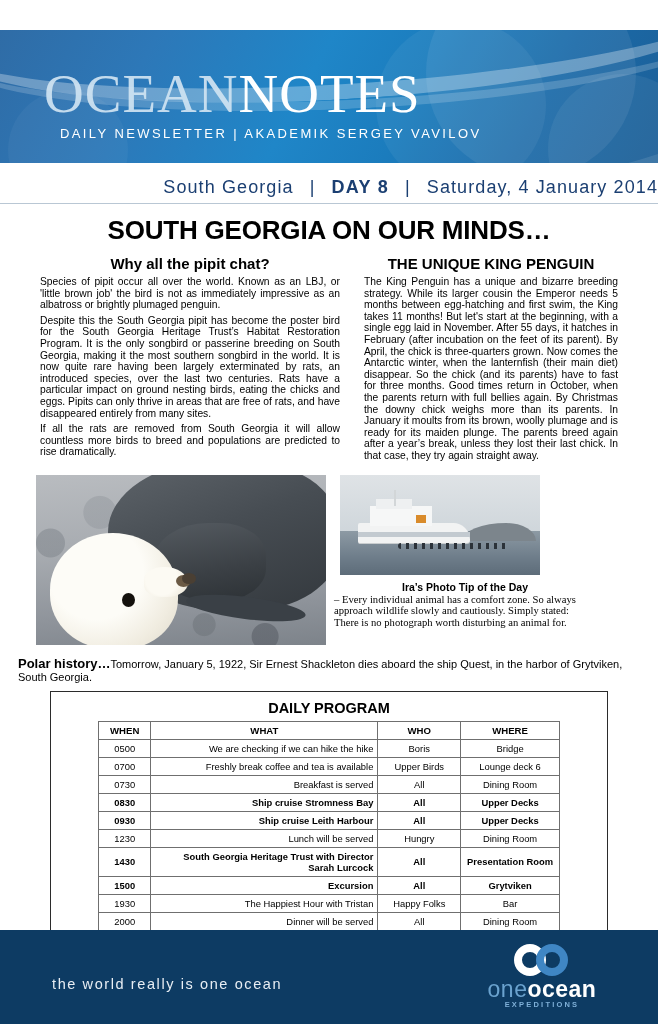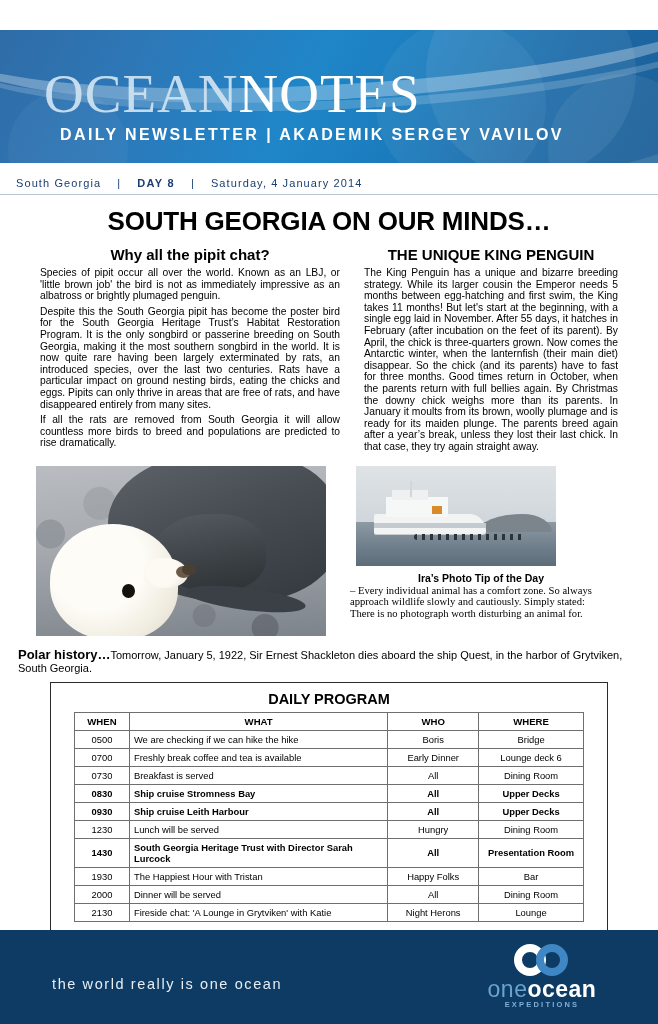--- a/index.html
+++ b/index.html
@@ -95,38 +95,37 @@
     opacity: .93;
   }
   .mh-title .notes {
     color: #ffffff;
   }
   .mh-sub {
     position: absolute;
     left: 60px;
     top: 96px;
     color: #ffffff;
-    font-size: 16px;
-    font-weight: bold;
+    font-size: 13px;
+    font-weight: normal;
     letter-spacing: 2.4px;
     white-space: nowrap;
   }
 
   
   .datebar-wrap {
     padding-top: 14px;
     border-bottom: 1px solid #b9c7d4;
     padding-bottom: 5px;
   }
   .datebar {
-    text-align: left;
+    text-align: right;
     color: #1b3f72;
-    font-size: 11px;
+    font-size: 18px;
     letter-spacing: 1.1px;
-    margin-left: 16px;
   }
   .datebar .sep { color: #1b3f72; padding: 0 16px; }
   .datebar .day { font-weight: bold; letter-spacing: 1.3px; }
 
   
   .headline {
     text-align: center;
     font-size: 26px;
     font-weight: bold;
     letter-spacing: -0.2px;
@@ -155,21 +154,20 @@
     text-align: justify;
   }
   .body-text p { margin: 4px; }
 
   
   .media {
     display: flex;
     padding: 0 28px 0 36px;
     margin-top: 9px;
     align-items: flex-start;
-    gap: 16px;
   }
   .photo {
     position: relative;
     overflow: hidden;
     background: #9aa3ab;
   }
   .photo-seal { width: 290px; height: 170px; }
   .photo-ship { width: 200px; height: 100px; margin-left: 6px; }
 
   
@@ -331,36 +329,36 @@
   }
   .program-title {
     text-align: center;
     font-size: 14.5px;
     font-weight: bold;
     margin: 2px 0 5px 0;
   }
   table.program {
     border-collapse: collapse;
     margin: 0 auto;
-    width: 510px;
+    width: 462px;
     font-size: 9.4px;
   }
   table.program th,
   table.program td {
     border: 1px solid #6f6f6f;
     padding: 3px 4px;
     vertical-align: middle;
   }
   table.program th {
     font-size: 9.6px;
     font-weight: bold;
     text-align: center;
   }
   td.c-when { width: 46px; text-align: center; }
-  td.c-what { width: 250px; text-align: left; padding-left: 6px; }
+  td.c-what { width: 250px; text-align: right; padding-left: 6px; }
   td.c-who  { width: 82px; text-align: center; }
   td.c-where{ width: 96px; text-align: center; }
   tr.bold td { font-weight: bold; }
 
   .russian {
     display: flex;
     width: 430px;
     margin: 9px auto 0 auto;
     font-size: 10px;
   }
@@ -526,21 +524,21 @@
     <tbody id="program-body">
         <tr>
           <td class="c-when">0500</td>
           <td class="c-what">We are checking if we can hike the hike</td>
           <td class="c-who">Boris</td>
           <td class="c-where">Bridge</td>
         </tr>
         <tr>
           <td class="c-when">0700</td>
           <td class="c-what">Freshly break coffee and tea is available</td>
-          <td class="c-who">Early Dinner</td>
+          <td class="c-who">Upper Birds</td>
           <td class="c-where">Lounge deck 6</td>
         </tr>
         <tr>
           <td class="c-when">0730</td>
           <td class="c-what">Breakfast is served</td>
           <td class="c-who">All</td>
           <td class="c-where">Dining Room</td>
         </tr>
         <tr class="bold">
           <td class="c-when">0830</td>
@@ -558,20 +556,26 @@
           <td class="c-when">1230</td>
           <td class="c-what">Lunch will be served</td>
           <td class="c-who">Hungry</td>
           <td class="c-where">Dining Room</td>
         </tr>
         <tr class="bold">
           <td class="c-when">1430</td>
           <td class="c-what">South Georgia Heritage Trust with Director Sarah Lurcock</td>
           <td class="c-who">All</td>
           <td class="c-where">Presentation Room</td>
+        </tr>
+        <tr class="bold">
+          <td class="c-when">1500</td>
+          <td class="c-what">Excursion</td>
+          <td class="c-who">All</td>
+          <td class="c-where">Grytviken</td>
         </tr>
         <tr>
           <td class="c-when">1930</td>
           <td class="c-what">The Happiest Hour with Tristan</td>
           <td class="c-who">Happy Folks</td>
           <td class="c-where">Bar</td>
         </tr>
         <tr>
           <td class="c-when">2000</td>
           <td class="c-what">Dinner will be served</td>

